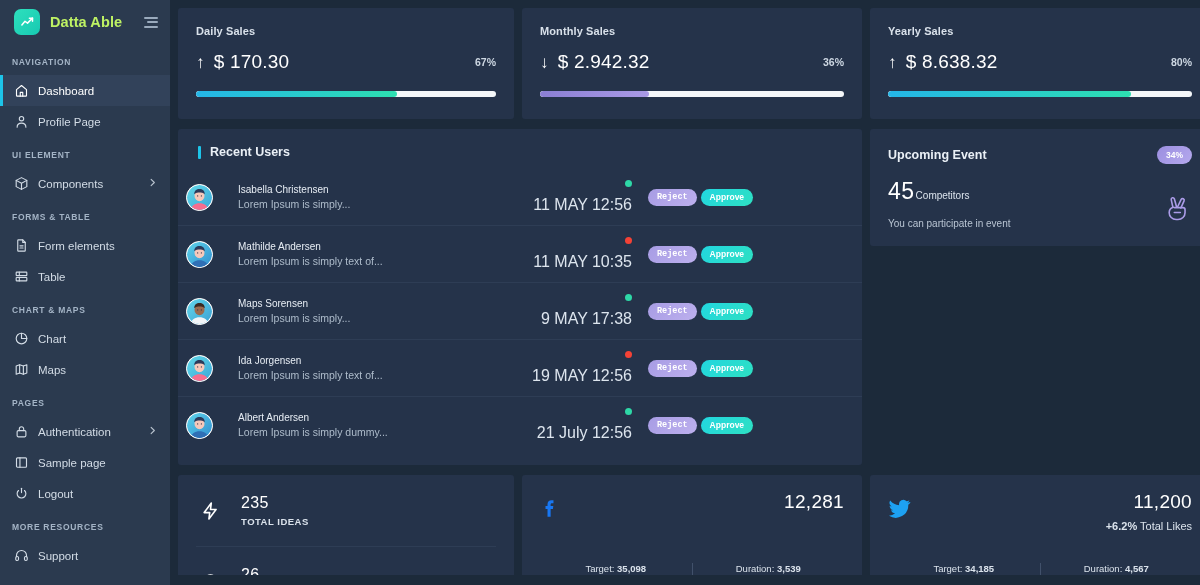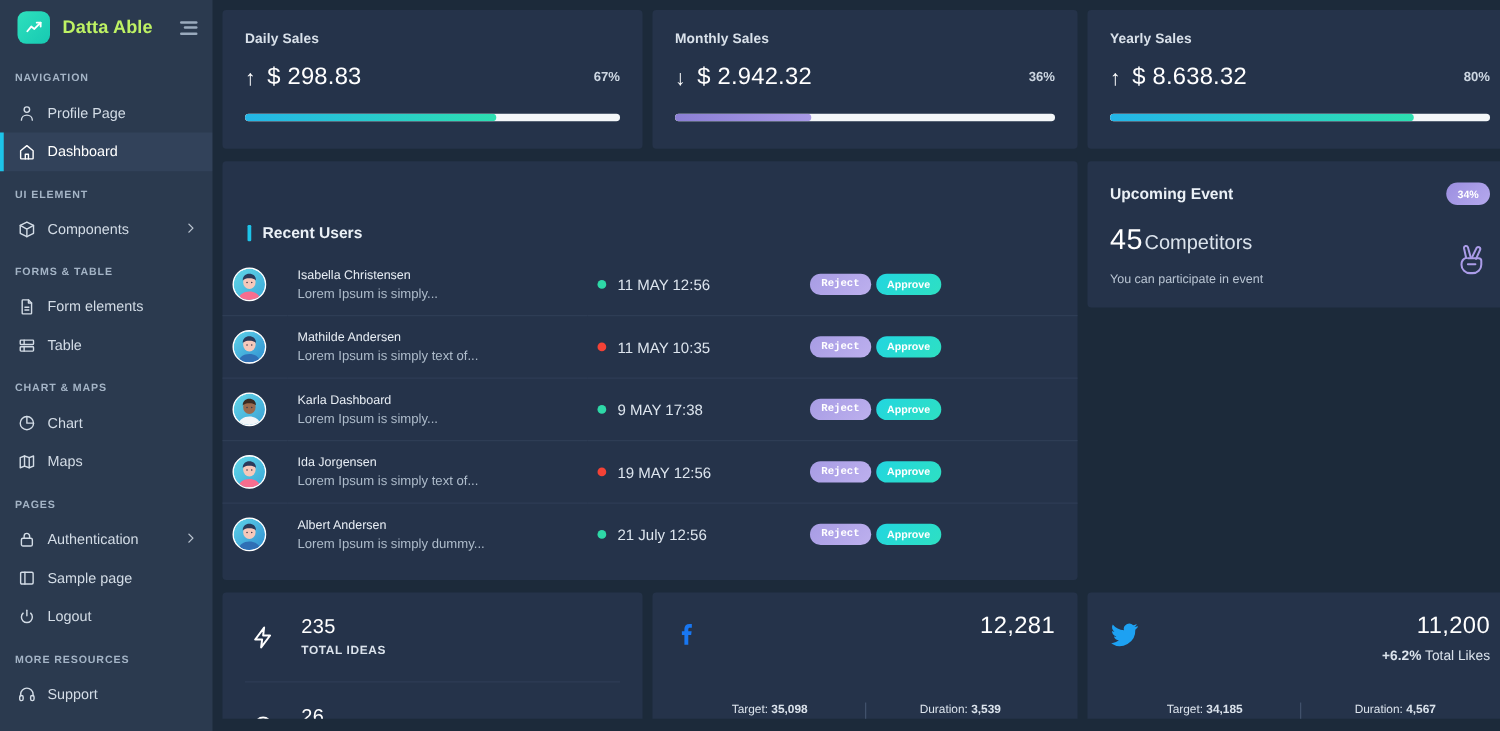--- a/index.html
+++ b/index.html
@@ -81,33 +81,33 @@
   .sales-amt { font-size: 19px; font-weight: 400; letter-spacing:.2px; display:flex; align-items:center; gap:9px; flex:1; }
   .sales-arrow { font-size: 17px; line-height: 1; color:#fff; }
   .sales-pct { font-size: 10.5px; color: #cdd7e2; font-weight: 600; }
   .bar { height: 6px; border-radius: 3px; background: #f4f7f9; margin-top: 18px; overflow: hidden; }
   .bar > span { display: block; height: 100%; border-radius: 3px; }
   .bar-teal > span { background: linear-gradient(90deg,#24b6e8 0%,#2ddfb1 100%); }
   .bar-purple > span { background: linear-gradient(90deg,#8b7fd4 0%,#a99ae6 100%); }
 
   
   .users { grid-column: 1 / span 2; padding: 0 0 12px 0; }
-  .users-head { padding: 16px 20px 10px 20px; display:flex; align-items:center; gap:9px;margin-top:34px; }
+  .users-head { padding: 16px 20px 10px 20px; display:flex; align-items:center; gap:9px; }
   .users-head .accent { width: 3px; height: 13px; background: #1dc4e9; border-radius: 1px; }
   .users-head h3 { font-size: 12.5px; font-weight: 600; color: #eaf0f6; }
   table.users-tbl { width: 100%; border-collapse: collapse; }
   table.users-tbl td { padding: 11px 8px; border-top: 1px solid #2e3d55; vertical-align: middle; }
   table.users-tbl tr:first-child td { border-top: none; }
   td.c-av { width: 52px; padding-left: 20px; padding-right: 0; }
   td.c-nm { width: 240px; }
   td.c-dt { width: 170px; }
   td.c-ac { text-align: left; padding-right: 20px; }
   .u-name { font-size: 10px; color: #e7edf4; margin-bottom: 3px; }
   .u-desc { font-size: 10.5px; color: #aebccb; }
-  .u-date { font-size: 12px; color: #dde5ee; display:flex; align-items:center; gap: 9px; white-space:nowrap; }
+  .u-date { font-size: 16px; color: #dde5ee; display:flex; align-items:flex-end; gap: 9px; white-space:nowrap;flex-direction:column; }
   .dot { width: 7px; height: 7px; border-radius: 50%; flex:0 0 7px; }
   .dot.green { background: #2ed8a7; }
   .dot.red { background: #f44236; }
   .btns { display: flex; gap: 4px; }
   .pill {
     font-size: 8.5px; font-weight: 600; color: #fff;
     padding: 4px 9px 4.5px; border-radius: 11px; cursor: pointer;
     border: none; font-family: inherit; line-height: 1;
   }
   .pill.reject { background: linear-gradient(135deg,#a79ce4 0%,#bdb0ee 100%); font-family: Liberation Mono, monospace; }
@@ -123,21 +123,21 @@
   .event { padding: 17px 18px 16px 18px; height: 117px; position: relative; }
   .event-top { display:flex; align-items:center; }
   .event-top h4 { font-size: 12.5px; font-weight: 600; color:#eaf0f6; flex:1; }
   .badge-pct {
     font-size: 8.5px; font-weight: 700; color: #fff;
     background: linear-gradient(135deg,#9b8ee0 0%,#b5a9ed 100%);
     border-radius: 11px; padding: 3.5px 9px 4px;
   }
   .event-num { margin-top: 14px; display:flex; align-items:baseline; }
   .event-num .big { font-size: 23px; font-weight: 300; letter-spacing: .5px; }
-  .event-num .sub { font-size: 16px; color: #dbe3ec; margin-left: 1px; }
+  .event-num .sub { font-size: 10px; color: #dbe3ec; margin-left: 1px; }
   .event-note { font-size: 10px; color: #b9c5d3; margin-top: 13px; }
   .event-ico {
     position: absolute; right: 20px; bottom: 18px;
     color: #ab9ce8;
   }
 
   
   .stats { padding: 0 18px; }
   .stat-row { display:flex; align-items:center; gap: 20px; padding: 19px 0 19px 3px; border-top: 1px solid #2e3d55; }
   .stat-row:first-child { border-top: none; }
@@ -180,37 +180,37 @@
       </div>
       <div class="brand-name">Datta Able</div>
       <div class="brand-toggle">
           <i></i>
           <i></i>
           <i></i>
         </div>
     </div>
     <nav id="nav-groups">
         <div class="nav-caption">NAVIGATION</div>
+        <div class="nav-item active">
+          <span class="ico">
+            <svg width="15" height="15" viewBox="0 0 24 24" fill="none" stroke="currentColor" stroke-width="1.8" stroke-linecap="round" stroke-linejoin="round">
+              <path d="M4 10.5 12 4l8 6.5V20a1 1 0 0 1-1 1H5a1 1 0 0 1-1-1z"></path>
+              <path d="M10 21v-6h4v6"></path>
+            </svg>
+          </span>
+          <span class="lbl">Dashboard</span>
+        </div>
         <div class="nav-item">
           <span class="ico">
             <svg width="15" height="15" viewBox="0 0 24 24" fill="none" stroke="currentColor" stroke-width="1.8" stroke-linecap="round" stroke-linejoin="round">
               <circle cx="12" cy="7.5" r="3.5"></circle>
               <path d="M5 21c0-4 3.2-6.5 7-6.5S19 17 19 21"></path>
             </svg>
           </span>
           <span class="lbl">Profile Page</span>
-        </div>
-        <div class="nav-item active">
-          <span class="ico">
-            <svg width="15" height="15" viewBox="0 0 24 24" fill="none" stroke="currentColor" stroke-width="1.8" stroke-linecap="round" stroke-linejoin="round">
-              <path d="M4 10.5 12 4l8 6.5V20a1 1 0 0 1-1 1H5a1 1 0 0 1-1-1z"></path>
-              <path d="M10 21v-6h4v6"></path>
-            </svg>
-          </span>
-          <span class="lbl">Dashboard</span>
         </div>
         <div class="nav-caption">UI ELEMENT</div>
         <div class="nav-item">
           <span class="ico">
             <svg width="15" height="15" viewBox="0 0 24 24" fill="none" stroke="currentColor" stroke-width="1.8" stroke-linecap="round" stroke-linejoin="round">
               <path d="M12 2.6 20.5 7v10L12 21.4 3.5 17V7z"></path>
               <path d="M3.5 7 12 11.6 20.5 7M12 11.6v9.8"></path>
             </svg>
           </span>
           <span class="lbl">Components</span>
@@ -303,21 +303,21 @@
       </nav>
   </aside>
 
   <main class="main">
 
     <div class="card sales">
       <div class="sales-title">Daily Sales</div>
       <div class="sales-row">
         <div class="sales-amt">
           <span class="sales-arrow">↑</span>
-          <span>$ 298.83</span>
+          <span>$ 170.30</span>
         </div>
         <div class="sales-pct">67%</div>
       </div>
       <div class="bar bar-teal">
           <span id="bar0" style="width: 67%;"></span>
         </div>
     </div>
 
     <div class="card sales">
       <div class="sales-title">Monthly Sales</div>
@@ -454,21 +454,21 @@
                       <path d="M6 41c0-8 6.5-12 14-12s14 4 14 12z" fill="#f2f5f8"></path>
                       <ellipse cx="20" cy="17" rx="8" ry="9" fill="#9a6a4e"></ellipse>
                       <path d="M11.5 15c0-5.5 3.6-8.5 8.5-8.5s8.5 3 8.5 8.5c0 0-2-3-8.5-3s-8.5 3-8.5 3z" fill="#3a2a22"></path>
                       <circle cx="17" cy="17.5" r="1" fill="#3a3a50"></circle>
                       <circle cx="23" cy="17.5" r="1" fill="#3a3a50"></circle>
                     </g>
                   </svg>
                 </div>
               </td>
               <td class="c-nm">
-                <div class="u-name">Karla Dashboard</div>
+                <div class="u-name">Maps Sorensen</div>
                 <div class="u-desc">Lorem Ipsum is simply...</div>
               </td>
               <td class="c-dt">
                 <div class="u-date">
                   <span class="dot green"></span>
                   <span>9 MAY 17:38</span>
                 </div>
               </td>
               <td class="c-ac">
                 <div class="btns">

